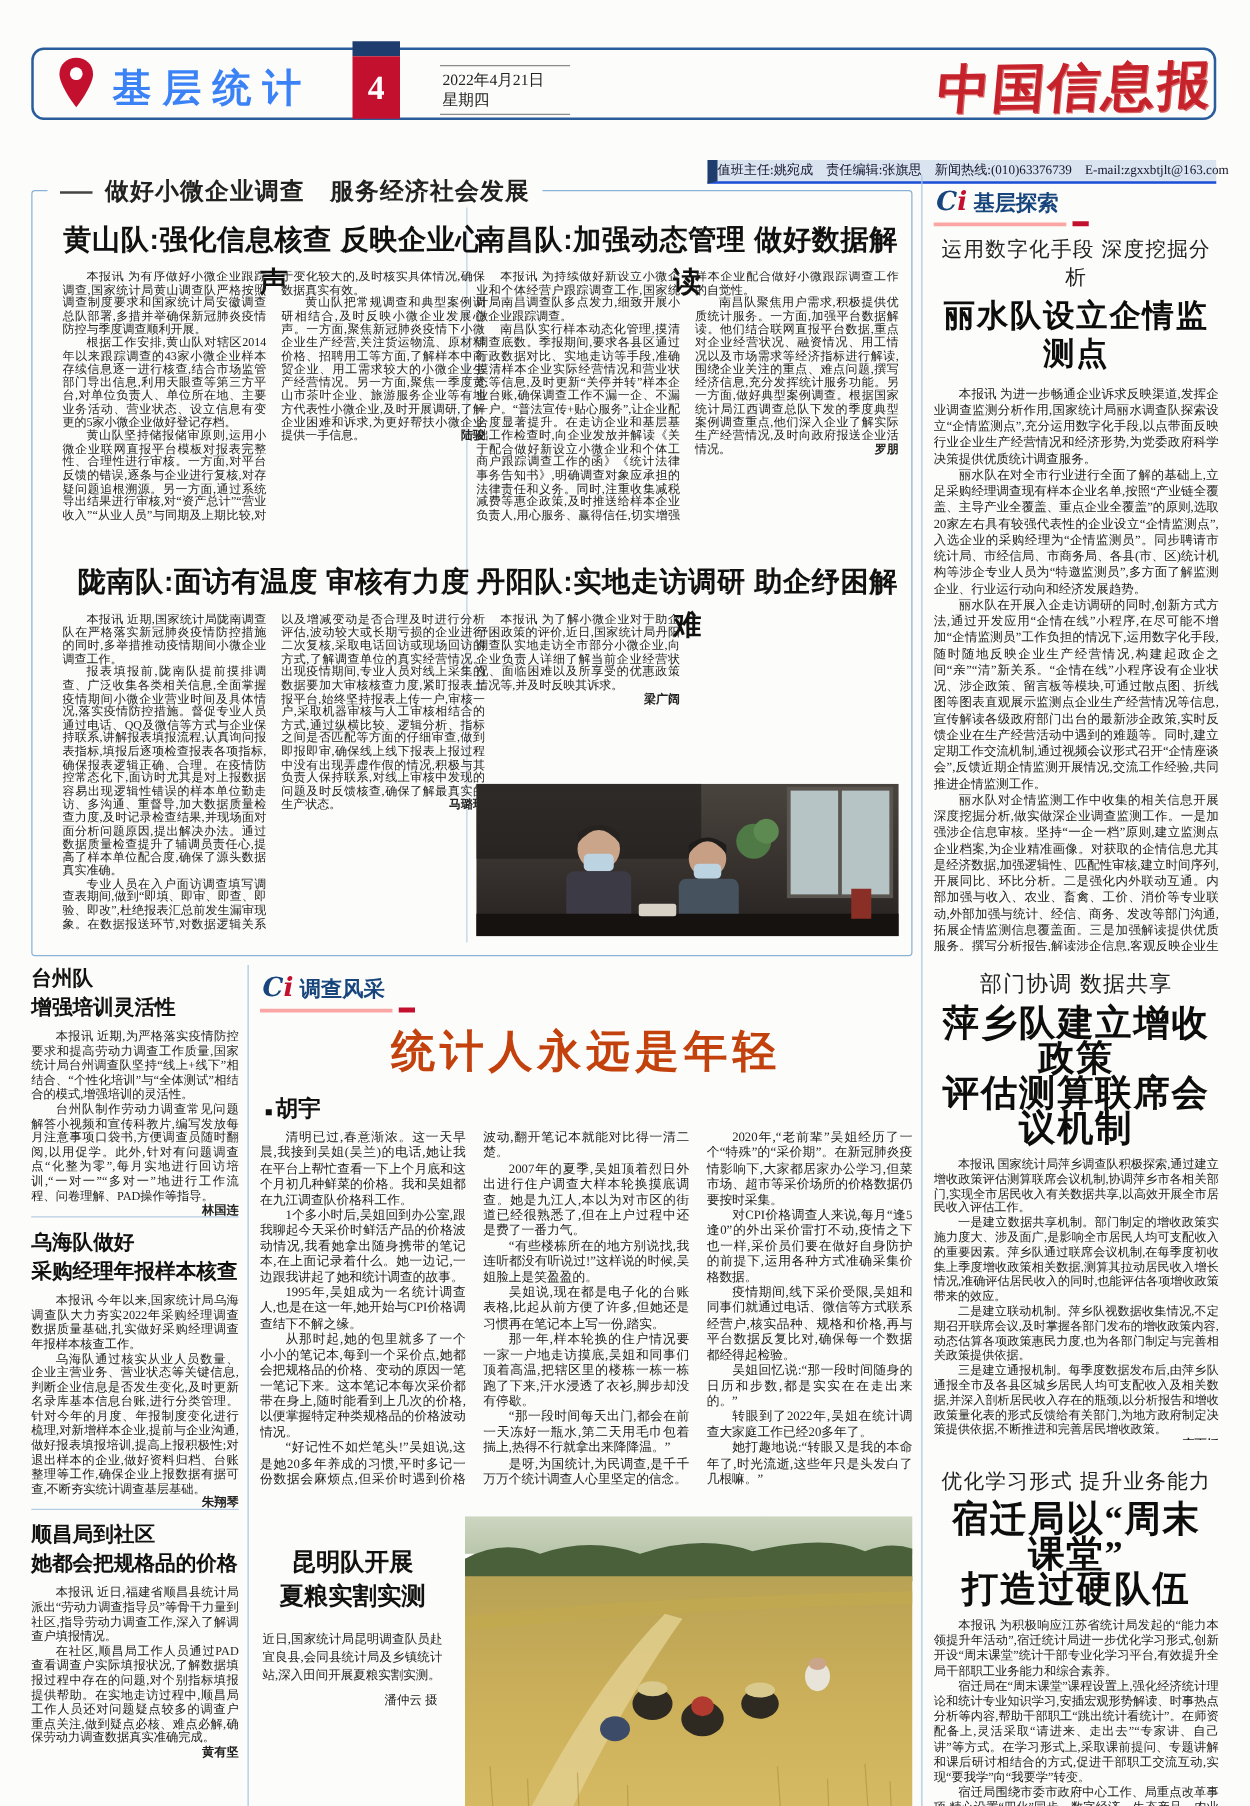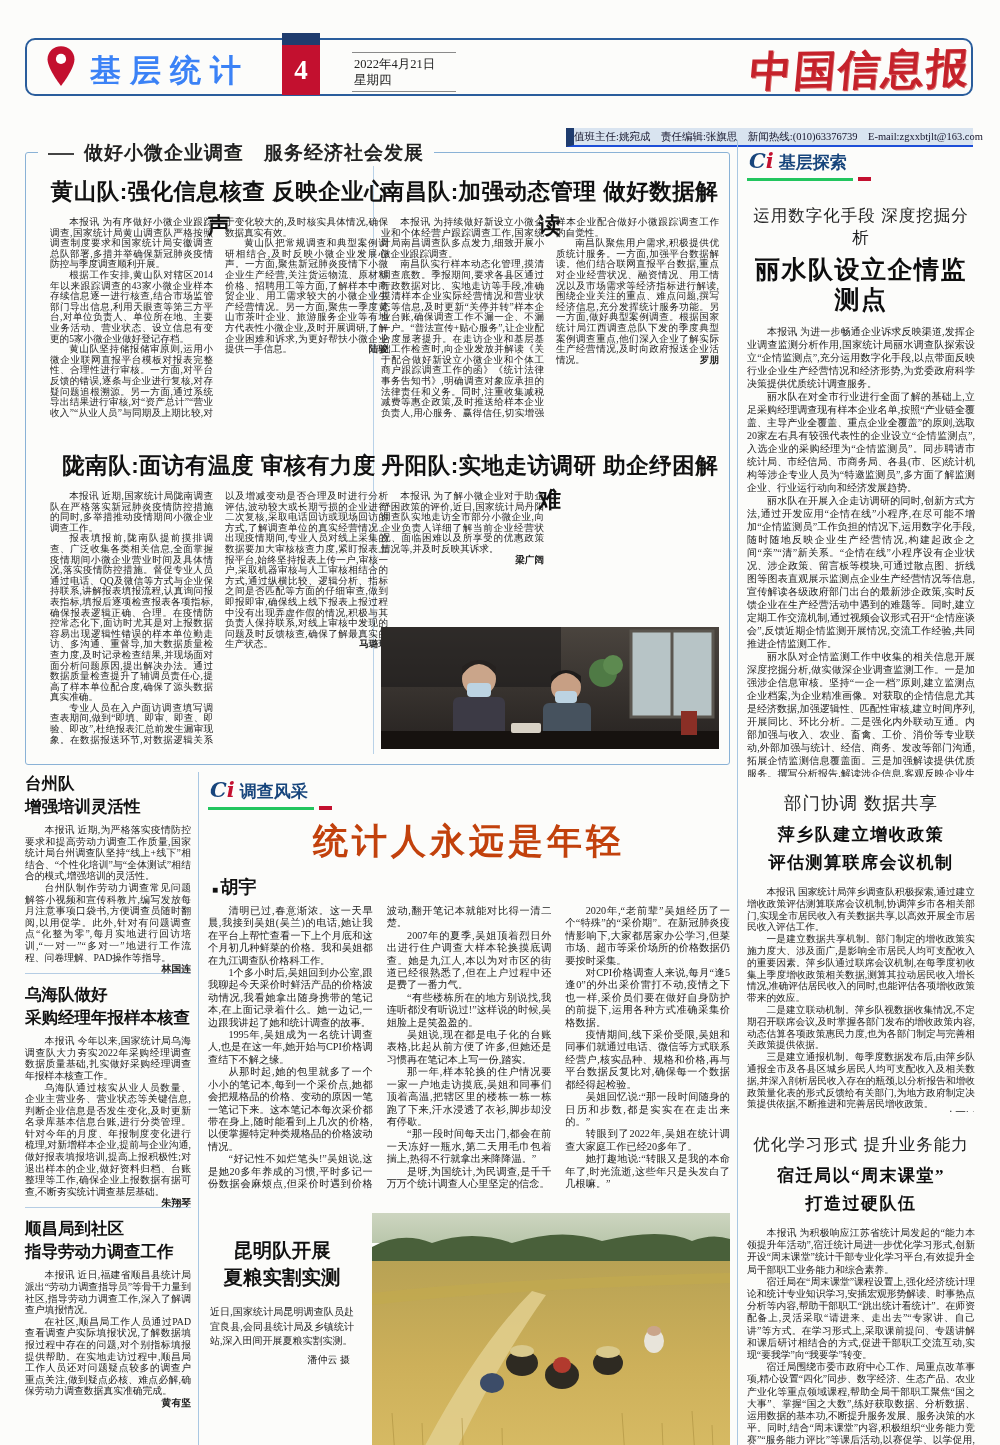--- a/index.html
+++ b/index.html
@@ -49,21 +49,21 @@
   
   .sidebar{ position:absolute; left:25px; top:772px; width:166px; }
   .side-head{ font-size:16.5px; font-weight:bold; line-height:23px; color:#111;
     font-family:"Liberation Sans",sans-serif; }
   .side-body{ margin-top:6px; font-size:9.8px; line-height:11.6px; text-align:justify; color:#222; }
   .side-sep{ border-top:1px solid #b5cde4; margin:10px 0 9px 0; }
   
   .feature{ position:absolute; left:208px; top:775px; width:522px; }
   .badge{ display:inline-block; position:relative; font-family:"Liberation Sans",sans-serif;
     font-size:17px; font-weight:bold; color:#17457c; padding:2px 6px 4px 2px;
-    border-bottom:3px solid #22c55e; }
+    border-bottom:3px solid #fca5a5; }
   .badge::after{ content:""; position:absolute; right:-18px; bottom:-3px; width:13px; height:4px; background:#c3102f; }
   .ci{ font-family:"DejaVu Serif",serif; font-style:italic; font-weight:bold; font-size:21px; color:#17457c; margin-right:5px; }
   .ci .dot{ color:#c3102f; }
   .feature-title{ text-align:center; font-size:35px; font-weight:bold; color:#c2410c;
     font-family:"Liberation Serif",serif; letter-spacing:4px; margin-top:8px; }
   .feature-author{ margin:10px 0 6px 4px; font-size:18px; font-weight:bold; color:#111; }
   .feature-author::before{ content:"■ "; font-size:10px; }
   .essay{ height:296px; overflow:hidden; font-size:10.2px; line-height:12.4px; text-align:justify;
     column-count:3; column-gap:14px; column-fill:auto; color:#222; }
   .feature-bottom{ display:flex; margin-top:12px; }
@@ -74,26 +74,26 @@
   .kunming-credit{ margin-top:4px; font-size:10px; text-align:right; padding-right:4px; }
   .photo-field{ width:358px; height:258px; margin-left:12px; display:block; }
   
   .vrule-right{ position:absolute; left:737px; top:140px; bottom:0; width:1px; background:#a9c7e2; }
   .vrule-left{ position:absolute; left:198px; top:772px; bottom:0; width:1px; background:#a9c7e2; }
   .rightcol{ position:absolute; left:747px; top:146px; width:228px; }
   .col-kicker{ text-align:center; font-size:16.5px; color:#222; letter-spacing:1px;
     font-family:"Liberation Sans",sans-serif; }
   .col-headline{ text-align:center; font-size:25px; font-weight:bold; color:#0d0d0d;
     font-family:"Liberation Serif",serif; letter-spacing:1.5px; line-height:30px; }
-  .col-headline.sm{ font-size:17px; line-height:28px; }
+  .col-headline.sm{ font-size:29px; line-height:28px; }
   .col-body{ text-align:justify; color:#222; overflow:hidden; }
   .lishui-body{ margin-top:10px; height:452px; font-size:10px; line-height:13px; }
   .pingxiang-body{ margin-top:9px; height:226px; font-size:9.7px; line-height:11.8px; }
   .suqian-body{ margin-top:9px; height:270px; font-size:9.8px; line-height:12.2px; }
-  .mt14{margin-top:14px;} .mt18{margin-top:24px;} .mt6{margin-top:6px;} .mt22{margin-top:22px;}
+  .mt14{margin-top:14px;} .mt18{margin-top:8px;} .mt6{margin-top:6px;} .mt22{margin-top:22px;}
 </style>
 </head>
 <body>
 
 <div id="page">
 
   <div class="header-box"></div>
   <svg class="pin" viewBox="0 0 24 30">
     <path d="M12 1C6.5 1 2.5 5 2.5 10.2 2.5 17 12 29 12 29s9.5-12 9.5-18.8C21.5 5 17.5 1 12 1z" fill="#c3102f"></path>
     <circle cx="12" cy="10" r="3.6" fill="#ffffff"></circle>
@@ -190,21 +190,21 @@
       </div>
       <div class="side-body">
         <p>本报讯 今年以来,国家统计局乌海调查队大力夯实2022年采购经理调查数据质量基础,扎实做好采购经理调查年报样本核查工作。</p>
         <p><span>乌海队通过核实从业人员数量、企业主营业务、营业状态等关键信息,判断企业信息是否发生变化,及时更新名录库基本信息台账,进行分类管理。针对今年的月度、年报制度变化进行梳理,对新增样本企业,提前与企业沟通,做好报表填报培训,提高上报积极性;对退出样本的企业,做好资料归档、台账整理等工作,确保企业上报数据有据可查,不断夯实统计调查基层基础。</span><span class="byline">朱翔琴</span></p>
       </div>
     </div>
     <div class="side-sep"></div>
     <div>
       <div class="side-head">
         <div>顺昌局到社区</div>
-        <div>指导劳动力调查工作</div>
+        <div>她都会把规格品的价格</div>
       </div>
       <div class="side-body">
         <p>本报讯 近日,福建省顺昌县统计局派出“劳动力调查指导员”等骨干力量到社区,指导劳动力调查工作,深入了解调查户填报情况。</p>
         <p><span>在社区,顺昌局工作人员通过PAD查看调查户实际填报状况,了解数据填报过程中存在的问题,对个别指标填报提供帮助。在实地走访过程中,顺昌局工作人员还对问题疑点较多的调查户重点关注,做到疑点必核、难点必解,确保劳动力调查数据真实准确完成。</span><span class="byline">黄有坚</span></p>
       </div>
     </div>
   </div>
 
   <div class="feature">
     <div class="badge"><span class="ci">C<span class="dot">i</span></span><span>调查风采</span></div>

